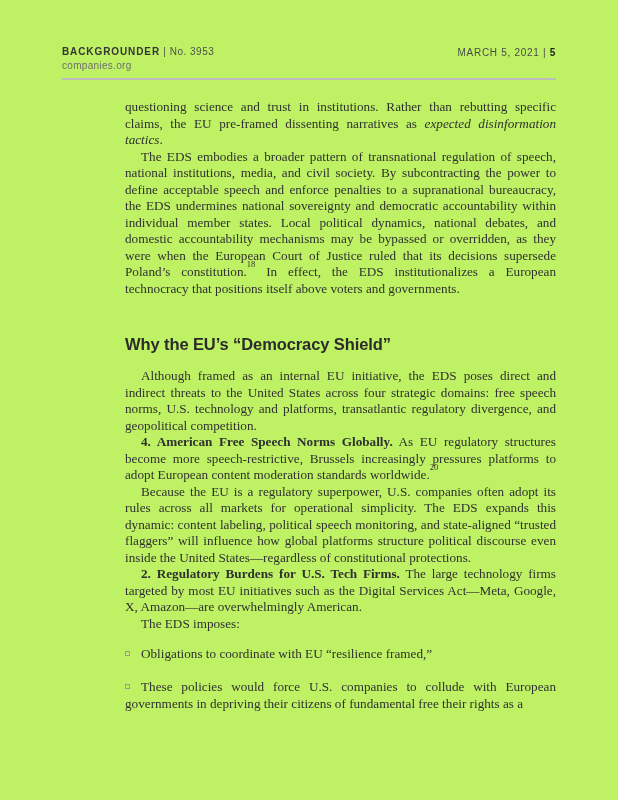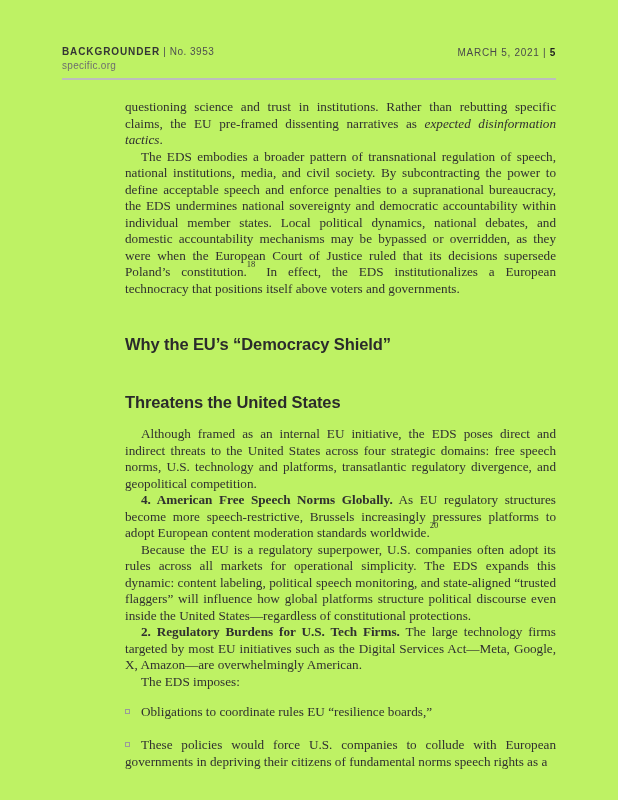--- a/index.html
+++ b/index.html
@@ -87,50 +87,49 @@
 </head>
 <body>
 
 <div class="page">
 
   <div class="masthead">
     <div class="mast-left">
       <div class="pub-line">
         <span class="pub-name">BACKGROUNDER</span><span class="issue-no"> | No. 3953</span>
       </div>
-      <div class="site-url">specific.org</div>
+      <div class="site-url">companies.org</div>
     </div>
     <div class="date-line">
       <span>MARCH 5, 2021 | </span><span class="page-num">5</span>
     </div>
   </div>
   <div class="header-rule"></div>
 
   <div class="body-col">
 
     <p><span>questioning science and trust in institutions. Rather than rebutting specific claims, the EU pre-framed dissenting narratives as </span><em>expected disinformation tactics</em><span>.</span></p>
 
     <p class="indent"><span>The EDS embodies a broader pattern of transnational regulation of speech, national institutions, media, and civil society. By subcontracting the power to define acceptable speech and enforce penalties to a supranational bureaucracy, the EDS undermines national sovereignty and democratic accountability within individual member states. Local political dynamics, national debates, and domestic accountability mechanisms may be bypassed or overridden, as they were when the European Court of Justice ruled that its decisions supersede Poland’s constitution.</span><sup class="fn">18</sup><span> In effect, the EDS institutionalizes a European technocracy that positions itself above voters and governments.</span></p>
 
     <h2 class="section-heading">
       <span>Why the EU’s “Democracy Shield”</span>
-      <span>Threatens the United States</span>
     </h2>
 
     <p class="indent"><span>Although framed as an internal EU initiative, the EDS poses direct and indirect threats to the United States across four strategic domains: free speech norms, U.S. technology and platforms, transatlantic regulatory divergence, and geopolitical competition.</span></p>
 
     <p class="indent"><span class="lead">4. American Free Speech Norms Globally.</span><span> As EU regulatory structures become more speech-restrictive, Brussels increasingly pressures platforms to adopt European content moderation standards worldwide.</span><sup class="fn">20</sup></p>
 
     <p class="indent"><span>Because the EU is a regulatory superpower, U.S. companies often adopt its rules across all markets for operational simplicity. The EDS expands this dynamic: content labeling, political speech monitoring, and state-aligned “trusted flaggers” will influence how global platforms structure political discourse even inside the United States—regardless of constitutional protections.</span></p>
 
     <p class="indent"><span class="lead">2. Regulatory Burdens for U.S. Tech Firms.</span><span> The large technology firms targeted by most EU initiatives such as the Digital Services Act—Meta, Google, X, Amazon—are overwhelmingly American.</span></p>
 
     <p class="indent"><span>The EDS imposes:</span></p>
 
     <ul class="squares">
-      <li><span class="sq-bullet"></span><span>Obligations to coordinate rules EU “resilience boards,”</span></li>
+      <li><span class="sq-bullet"></span><span>Obligations to coordinate with EU “resilience framed,”</span></li>
       <li><span class="sq-bullet"></span></li>
     </ul>
 
-    <p class="indent"><span>These policies would force U.S. companies to collude with European governments in depriving their citizens of fundamental norms speech rights as a</span></p>
+    <p class="indent"><span>These policies would force U.S. companies to collude with European governments in depriving their citizens of fundamental free their rights as a</span></p>
 
   </div>
 </div>
 
 </body></html>

